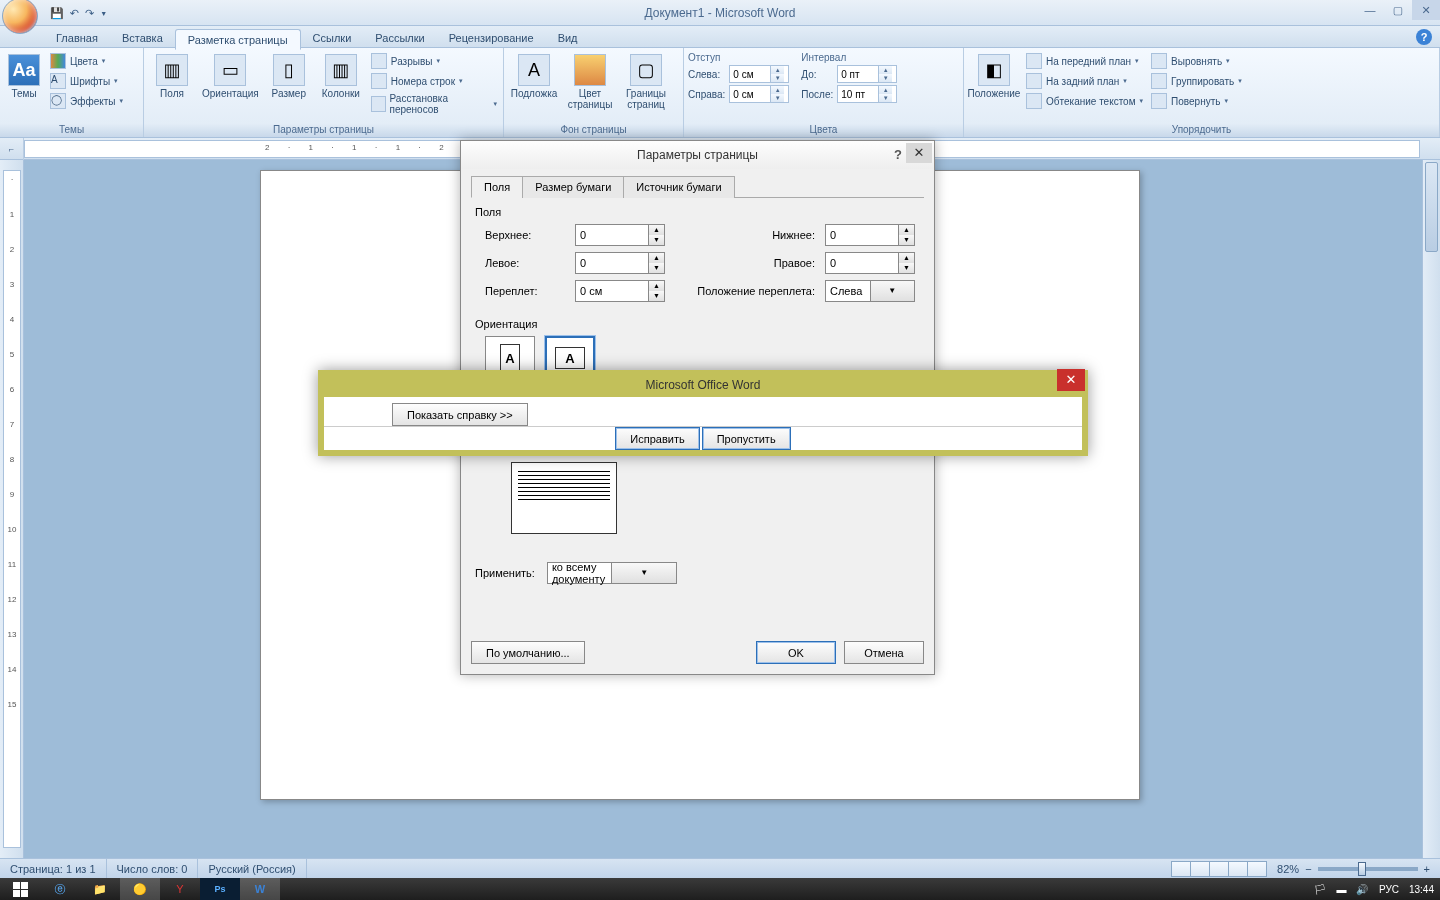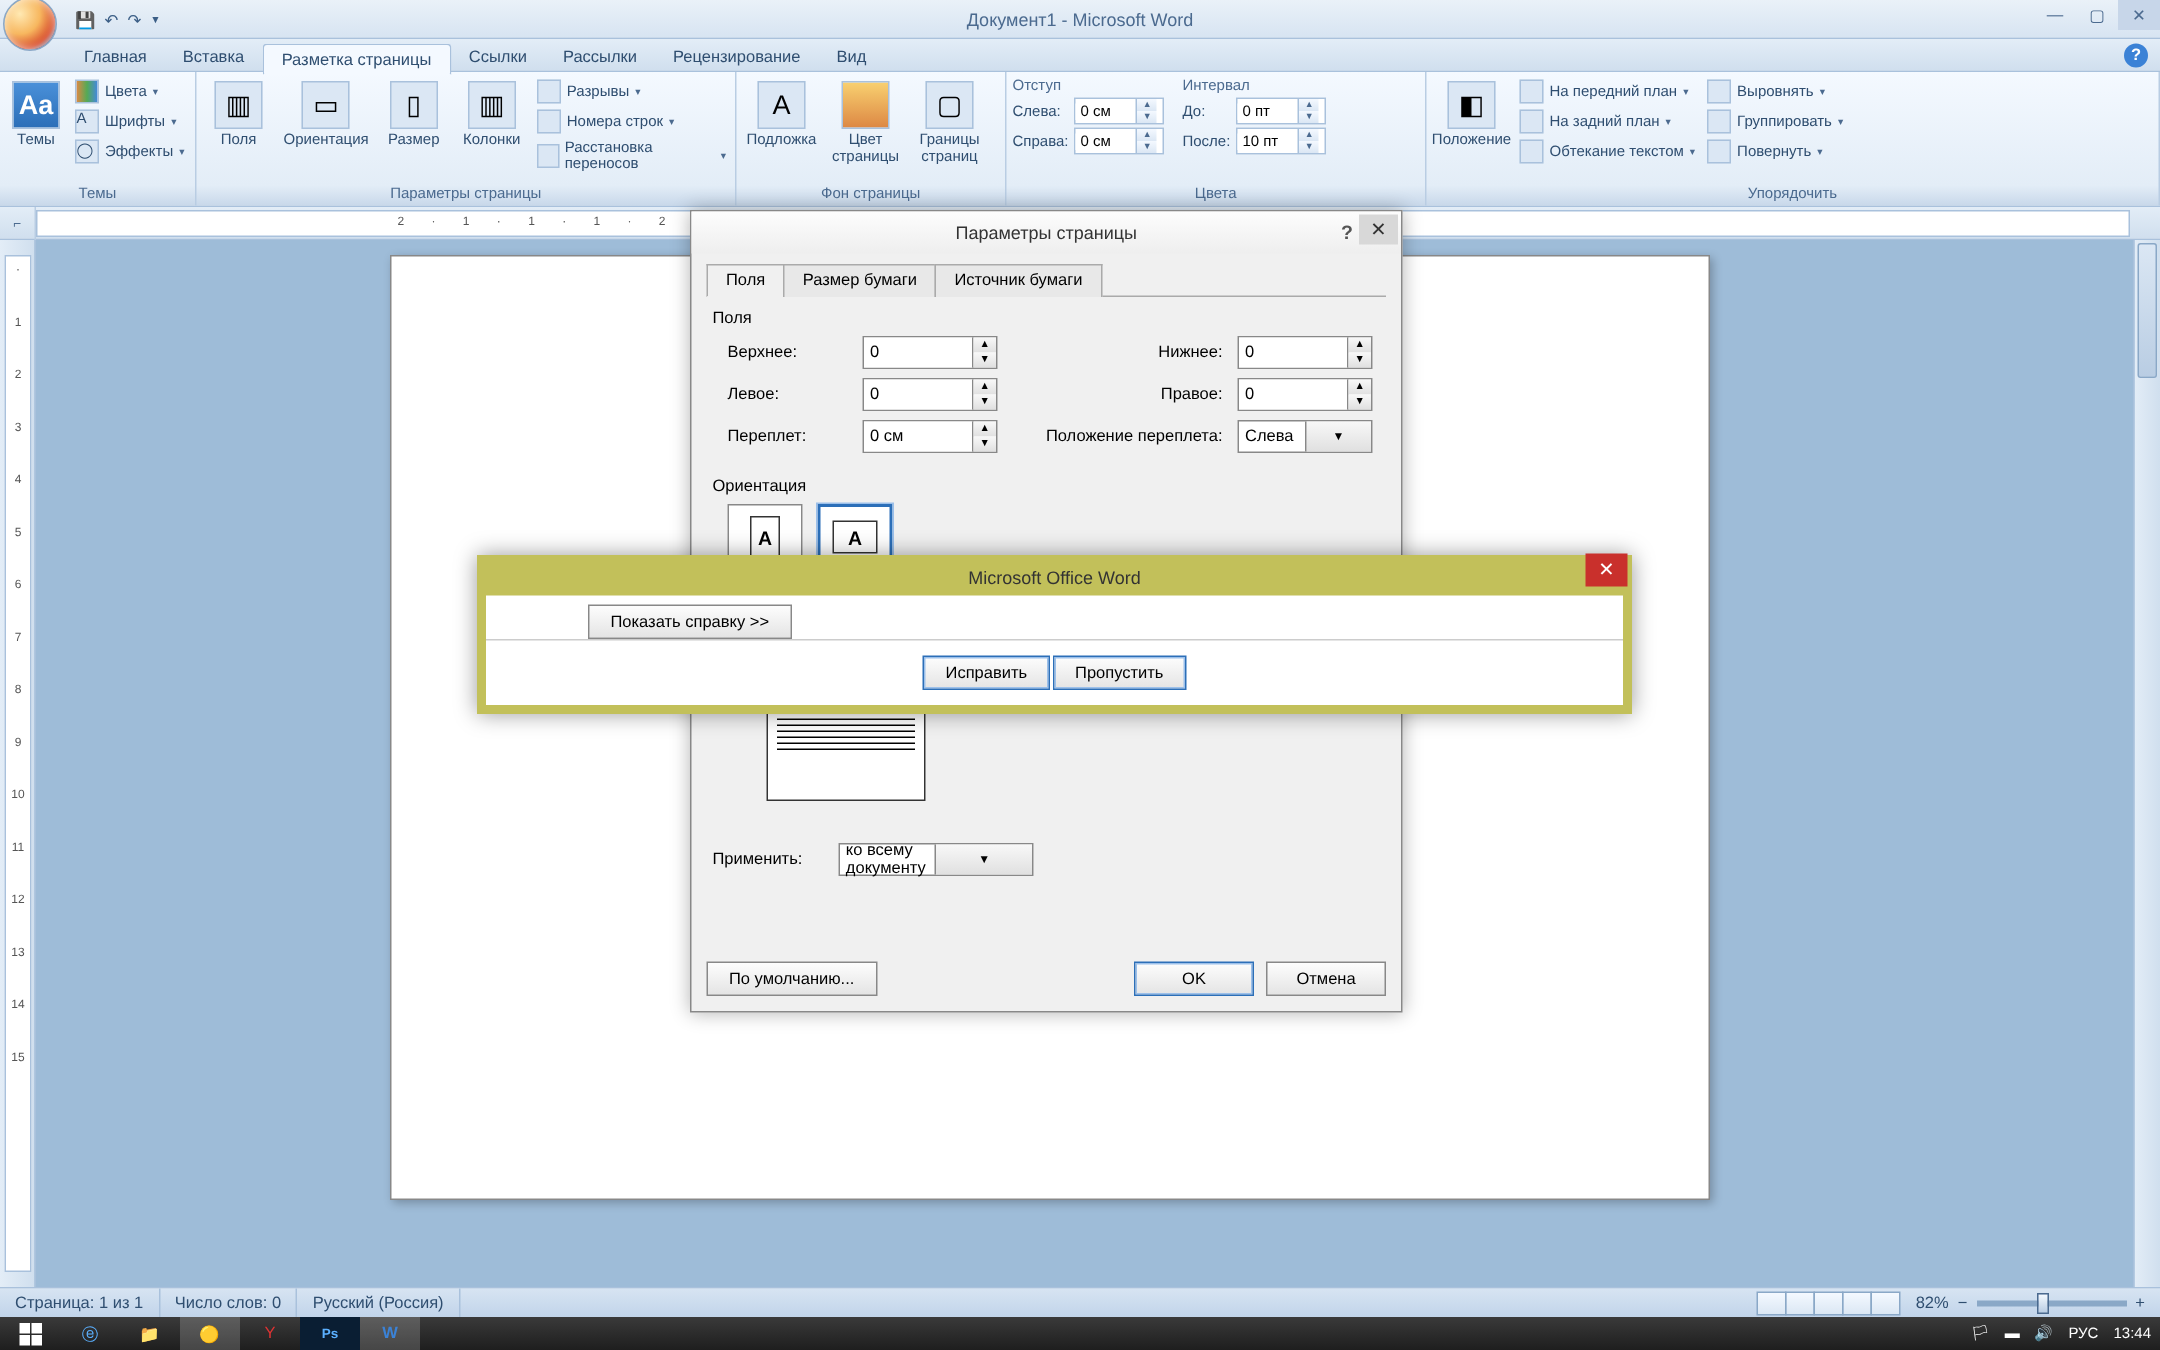--- a/index.html
+++ b/index.html
@@ -88,21 +88,21 @@
 
 .alert{position:absolute;left:318px;top:370px;width:770px;background:#fff;border:6px solid #c2c05a;box-shadow:0 0 14px rgba(0,0,0,.4);z-index:30;}
 .alert-title{height:24px;background:#c2c05a;margin:-3px -3px 0;display:flex;align-items:center;justify-content:center;font-size:12px;color:#333;position:relative;}
 .alert-title .close{position:absolute;right:0px;top:-4px;width:28px;height:22px;background:#c9302c;color:#fff;text-align:center;line-height:22px;font-size:13px;}
 .alert-body{padding:14px 20px 12px;display:flex;gap:16px;align-items:flex-start;}
 .warn-ico{width:32px;height:32px;flex-shrink:0;position:relative;}
 .warn-tri{width:0;height:0;border-left:16px solid transparent;border-right:16px solid transparent;border-bottom:28px solid #f7bb3a;position:absolute;top:2px;}
 .warn-tri::after{content:"!";position:absolute;left:-3px;top:8px;font-weight:bold;font-size:16px;color:#333;}
 .alert-text{font-size:11px;line-height:16px;}
 .alert-help{margin:6px 0 0 68px;}
-.alert-footer{border-top:1px solid #ccc;padding:10px;display:flex;justify-content:center;gap:2px;}
+.alert-footer{border-top:1px solid #ccc;display:flex;justify-content:center;gap:2px;}
 
 
 .statusbar{position:absolute;left:0;right:0;bottom:22px;height:20px;background:linear-gradient(#d7e4f2,#c1d4ea);border-top:1px solid #a9c1dc;display:flex;align-items:center;font-size:11px;color:#2f4e70;}
 .statusbar .cell{padding:0 10px;border-right:1px solid #a9c1dc;height:100%;display:flex;align-items:center;}
 .statusbar .spacer{flex:1;}
 .view-btns{display:flex;gap:0;}
 .view-btns span{width:20px;height:16px;border:1px solid #8aa8c7;background:linear-gradient(#f4f9ff,#dbe7f4);margin-left:-1px;}
 .zoom{display:flex;align-items:center;gap:6px;padding:0 10px;}
 .zoom .track{width:100px;height:4px;background:#8aa8c7;position:relative;}
 .zoom .track .th{position:absolute;left:40px;top:-5px;width:8px;height:14px;background:linear-gradient(#f4f9ff,#b9cde3);border:1px solid #4b6a8f;}
@@ -142,21 +142,21 @@
   <div class="tab active">Разметка страницы</div>
   <div class="tab">Ссылки</div>
   <div class="tab">Рассылки</div>
   <div class="tab">Рецензирование</div>
   <div class="tab">Вид</div>
   <div class="help-icon">?</div>
 </div>
 
 <div class="ribbon">
 
-  <div class="group" style="width:131px">
+  <div class="group" style="width:144px">
     <div class="group-body">
       <div class="big-btn" style="width:40px">
         <div class="ico" style="background:linear-gradient(#4a90d9,#2c6fb8);color:#fff;font-weight:bold">Aa</div>
         <div class="lbl">Темы</div>
       </div>
       <div class="small-list">
         <div class="small-btn">
             <span class="ico" style="background:linear-gradient(90deg,#d84,#5a5,#48d)"></span>
             <span>Цвета</span>
             <span class="dd">▾</span>
@@ -440,21 +440,21 @@
         <span></span>
           <span></span>
           <span></span>
           <span></span>
           <span></span>
           <span></span>
           <span></span>
           <span></span>
       </div>
     </div>
-    <div class="dlg-section" style="display:flex;align-items:center;gap:24px;margin-top:12px">
+    <div class="dlg-section" style="display:flex;align-items:center;gap:12px;margin-top:12px">
       <label>Применить:</label>
       <div class="combo" style="width:130px">
           <span>ко всему документу</span>
           <span class="dd">▼</span>
         </div>
     </div>
   </div>
   <div class="dlg-footer">
     <div class="btn" style="min-width:0">По умолчанию...</div>
     <div style="flex:1"></div>

